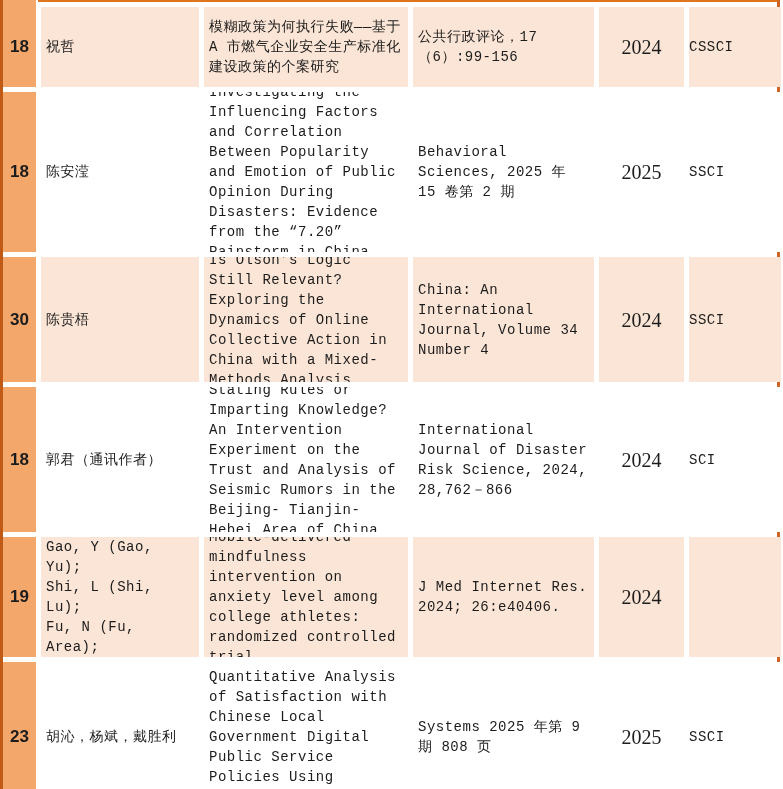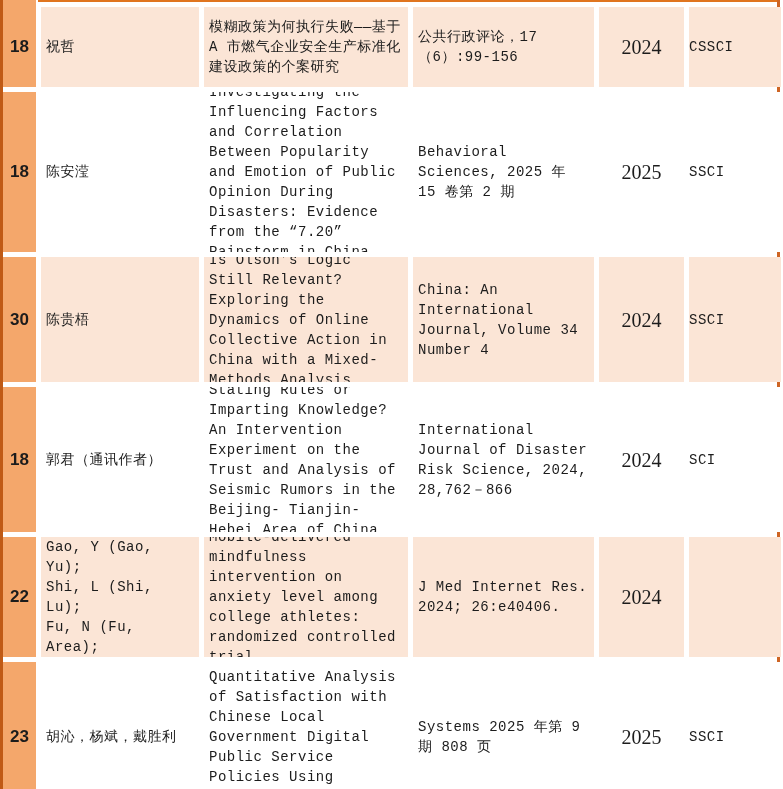--- a/index.html
+++ b/index.html
@@ -95,21 +95,21 @@
   <div class="row">
     <div class="cell cell-num">18</div>
     <div class="cell">郭君（通讯作者）</div>
     <div class="cell">Stating Rules or Imparting Knowledge? An Intervention Experiment on the Trust and Analysis of Seismic Rumors in the Beijing- Tianjin- Hebei Area of China</div>
     <div class="cell">International Journal of Disaster Risk Science, 2024, 28,762－866</div>
     <div class="cell cell-year">2024</div>
     <div class="cell cell-index">SCI</div>
   </div>
 
   <div class="row">
-    <div class="cell cell-num">22</div>
+    <div class="cell cell-num">19</div>
     <div class="cell">Gao, Y (Gao, Yu);
 Shi, L (Shi, Lu);
 Fu, N (Fu, Area);</div>
     <div class="cell">Mobile-delivered mindfulness intervention on anxiety level among college athletes: randomized controlled trial</div>
     <div class="cell">J Med Internet Res. 2024; 26:e40406.</div>
     <div class="cell cell-year">2024</div>
     <div class="cell cell-index"></div>
   </div>
 
   <div class="row">

